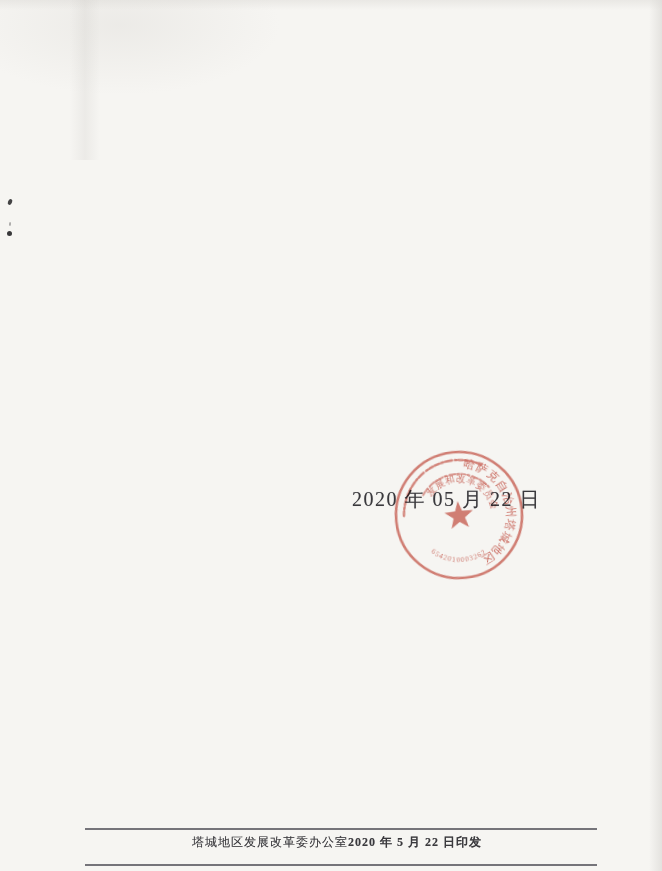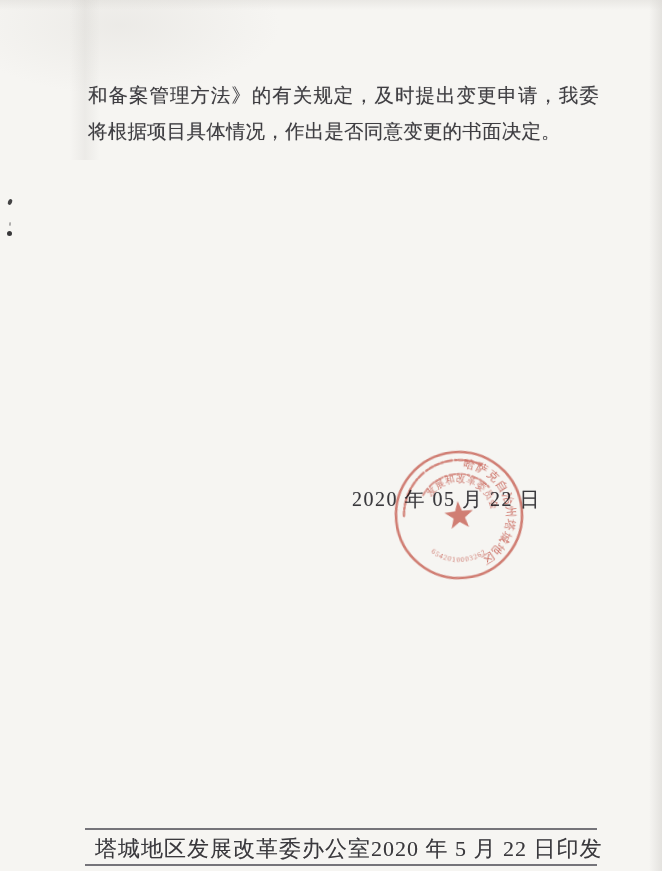--- a/index.html
+++ b/index.html
@@ -42,38 +42,37 @@
   .seal text{font-family:"Liberation Serif","DejaVu Serif",serif;}
   .speck{position:absolute;background:#232326;border-radius:60% 40% 55% 45%;}
   .speck.s1{left:8px;top:199px;width:4px;height:6px;transform:rotate(18deg);opacity:.85;}
   .speck.s2{left:7px;top:231px;width:5px;height:5px;border-radius:50%;opacity:.9;}
   .speck.s3{left:9px;top:222px;width:2px;height:4px;opacity:.35;}
   .footer-rule{position:absolute;left:85px;width:512px;height:2px;background:#55545b;opacity:.8;}
   .footer-rule.top{top:828px;}
   .footer-rule.bottom{top:864px;}
   .footer-row{
     position:absolute;left:85px;top:834px;width:500px;
-    display:flex;justify-content:space-between;align-items:center;
-    color:#3a393d;font-size:22px;letter-spacing:1px;white-space:nowrap;
+    display:flex;justify-content:center;align-items:center;
+    color:#3a393d;font-size:12px;letter-spacing:1px;white-space:nowrap;
     text-shadow:0 0 .6px rgba(60,60,64,.4);
   }
   .footer-row .office{padding-left:10px;}
-  .footer-row .printed{padding-right:6px;}
+  .footer-row .printed{padding-right:6px;font-weight:bold;}
 </style>
 </head>
 <body>
 
 <div class="page">
 
   <div class="speck s1"></div>
   <div class="speck s2"></div>
   <div class="speck s3"></div>
 
   <div class="doc-body">
-    <p>和备案管理方法》的有关规定，及时提出变更申请，我委将根据项目具体情况，作出是否同意变更的书面决定。</p>
   </div>
 
   <div class="stamp-date">2020 年 05 月 22 日</div>
 
   <svg class="seal" viewBox="0 0 170 170" aria-hidden="true">
     <defs>
       <path id="cnArc" d="M 37 85 A 48 48 0 0 1 133 85 A 48 48 0 0 1 37 85" fill="none"></path>
       <path id="innerArc" d="M 52 85 A 33 33 0 0 1 118 85" fill="none"></path>
       <path id="codeArc" d="M 44.3 108.5 A 47 47 0 0 0 125.7 108.5" fill="none"></path>
     </defs>

